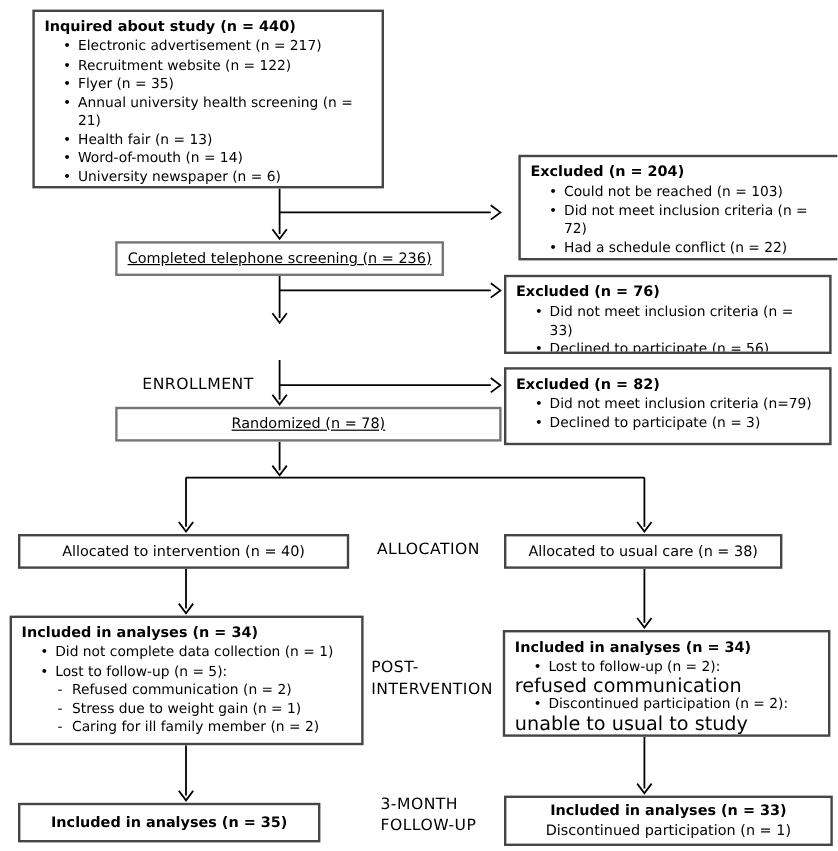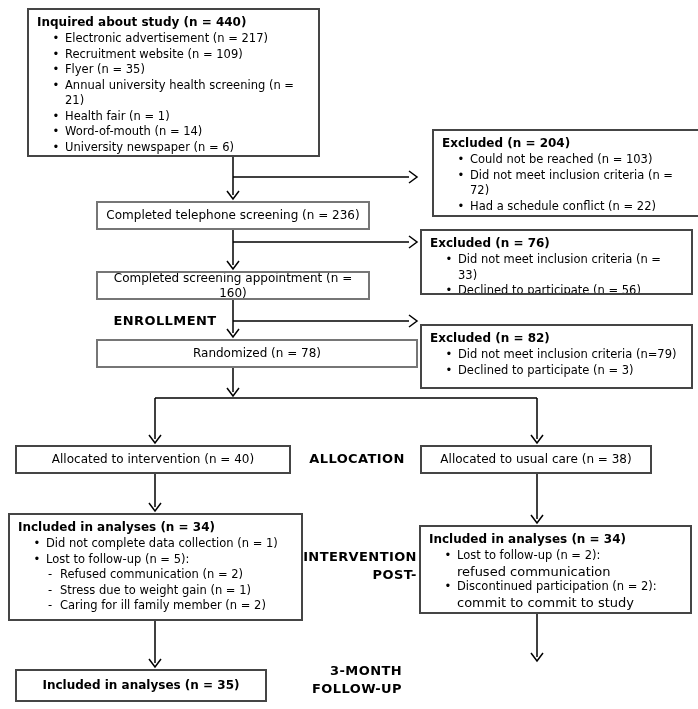--- a/index.html
+++ b/index.html
@@ -23,21 +23,21 @@
     color: var(--connector, #000);
   }
   .box {
     position: absolute;
     box-sizing: border-box;
     border: 2px solid var(--box-border, #454545);
     background: #fff;
     padding: 4px 13px 4px 8px;
     overflow: hidden;
   }
-  .flow-box { border-color: var(--flow-box-border, #767676); }
+  .flow-box { border-color: var(--flow-box-border, #767676); text-decoration: underline; }
   .center-box {
     display: flex;
     align-items: center;
     justify-content: center;
     text-align: center;
     padding: 2px 6px;
   }
   .center-box .box-label { width: 100%; }
   .box-label { font-size: 12px; line-height: 15px; }
   .box-title {
@@ -65,31 +65,30 @@
     font-size: 11.5px;
     line-height: 15.5px;
   }
   .sub-row .marker {
     width: 12px;
     flex: 0 0 12px;
     text-align: left;
     padding-left: 2px;
   }
   .cont-line {
-    margin-left: 28px;
-    font-size: 13px;
+    font-size: 16px;
     line-height: 15.5px;
   }
   .stage-label {
     position: absolute;
     transform: translateX(-50%);
     font-size: 13px;
-    font-weight: bold;
+    font-weight: normal;
     letter-spacing: 0.4px;
-    text-align: right;
+    text-align: left;
     line-height: 18px;
     white-space: nowrap;
   }
   .subtitle-line { font-size: 12px; line-height: 17px; }
 </style>
 </head>
 <body>
 
 <div class="canvas">
 
@@ -136,33 +135,33 @@
   </svg>
 
   <div class="box" style="left:27px;top:8px;width:293px;height:149px">
     <div class="box-title">Inquired about study (n = 440)</div>
     <div class="bullet-row">
         <span class="marker">•</span>
         <span class="btext">Electronic advertisement (n = 217)</span>
       </div>
     <div class="bullet-row">
         <span class="marker">•</span>
-        <span class="btext">Recruitment website (n = 109)</span>
+        <span class="btext">Recruitment website (n = 122)</span>
       </div>
     <div class="bullet-row">
         <span class="marker">•</span>
         <span class="btext">Flyer (n = 35)</span>
       </div>
     <div class="bullet-row">
         <span class="marker">•</span>
         <span class="btext">Annual university health screening (n = 21)</span>
       </div>
     <div class="bullet-row">
         <span class="marker">•</span>
-        <span class="btext">Health fair (n = 1)</span>
+        <span class="btext">Health fair (n = 13)</span>
       </div>
     <div class="bullet-row">
         <span class="marker">•</span>
         <span class="btext">Word-of-mouth (n = 14)</span>
       </div>
     <div class="bullet-row">
         <span class="marker">•</span>
         <span class="btext">University newspaper (n = 6)</span>
       </div>
     <div class="bullet-row">
@@ -201,27 +200,24 @@
         <span class="marker">•</span>
         <span class="btext">Did not meet inclusion criteria (n = 33)</span>
       </div>
     <div class="bullet-row">
         <span class="marker">•</span>
         <span class="btext">Declined to participate (n = 56)</span>
       </div>
 
   </div>
 
-  <div class="box flow-box center-box" style="left:96px;top:271px;width:274px;height:29px">
-    <div class="box-label">Completed screening appointment (n = 160)</div>
-  </div>
 
   <div class="stage-label" style="left:165px;top:312px">ENROLLMENT</div>
 
-  <div class="box" style="left:420px;top:324px;width:273px;height:65px">
+  <div class="box" style="left:420px;top:306px;width:273px;height:65px">
     <div class="box-title">Excluded (n = 82)</div>
     <div class="bullet-row">
         <span class="marker">•</span>
         <span class="btext">Did not meet inclusion criteria (n=79)</span>
       </div>
     <div class="bullet-row">
         <span class="marker">•</span>
         <span class="btext">Declined to participate (n = 3)</span>
       </div>
   </div>
@@ -258,41 +254,45 @@
         <span class="marker">-</span>
         <span class="btext">Stress due to weight gain (n = 1)</span>
       </div>
     <div class="sub-row">
         <span class="marker">-</span>
         <span class="btext">Caring for ill family member (n = 2)</span>
       </div>
   </div>
 
   <div class="stage-label" style="left:360px;top:548px">
+    <div>POST-</div>
     <div>INTERVENTION</div>
-    <div>POST-</div>
   </div>
 
   <div class="box" style="left:419px;top:525px;width:273px;height:89px">
     <div class="box-title">Included in analyses (n = 34)</div>
     <div class="bullet-row">
         <span class="marker">•</span>
         <span class="btext">Lost to follow-up (n = 2):</span>
       </div>
     <div class="cont-line">refused communication</div>
     <div class="bullet-row">
         <span class="marker">•</span>
         <span class="btext">Discontinued participation (n = 2):</span>
       </div>
-    <div class="cont-line">commit to commit to study</div>
+    <div class="cont-line">unable to usual to study</div>
   </div>
 
   <div class="box center-box" style="left:15px;top:669px;width:252px;height:33px">
     <div class="box-title centered">Included in analyses (n = 35)</div>
   </div>
 
   <div class="stage-label" style="left:357px;top:662px">
     <div>3-MONTH</div>
     <div>FOLLOW-UP</div>
   </div>
 
+  <div class="box center-box" style="left:420px;top:663px;width:274px;height:42px;flex-direction:column">
+    <div class="box-title centered">Included in analyses (n = 33)</div>
+    <div class="subtitle-line">Discontinued participation (n = 1)</div>
+  </div>
 
 </div>
 
 </body></html>

